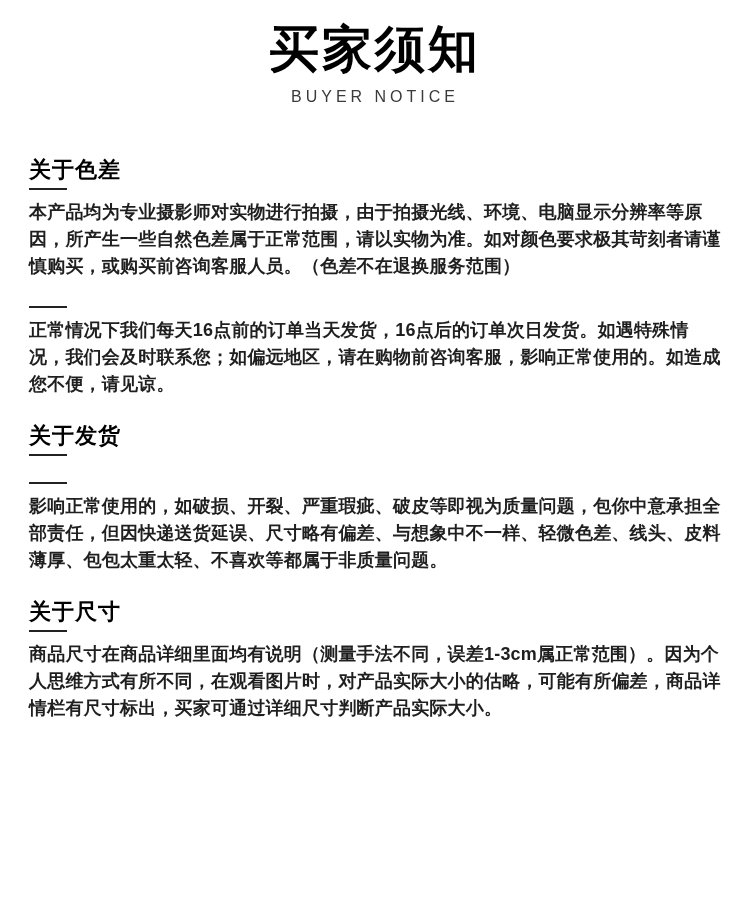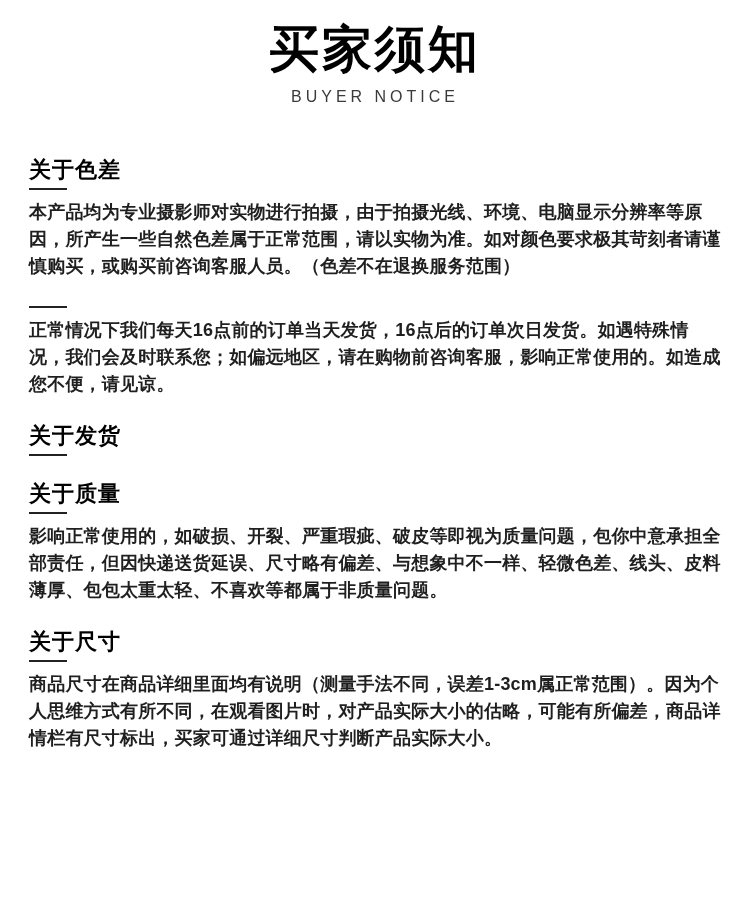--- a/index.html
+++ b/index.html
@@ -89,21 +89,20 @@
       <div class="heading-underline"></div>
       <p class="section-body">正常情况下我们每天16点前的订单当天发货，16点后的订单次日发货。如遇特殊情况，我们会及时联系您；如偏远地区，请在购物前咨询客服，影响正常使用的。如造成您不便，请见谅。</p>
     </section>
 
     <section class="notice-section">
       <h2 class="section-heading">关于发货</h2>
       <div class="heading-underline"></div>
     </section>
 
     <section class="notice-section">
-      <h2 class="section-heading">关于质量</h2>
       <div class="heading-underline"></div>
       <p class="section-body">影响正常使用的，如破损、开裂、严重瑕疵、破皮等即视为质量问题，包你中意承担全部责任，但因快递送货延误、尺寸略有偏差、与想象中不一样、轻微色差、线头、皮料薄厚、包包太重太轻、不喜欢等都属于非质量问题。</p>
     </section>
 
     <section class="notice-section">
       <h2 class="section-heading">关于尺寸</h2>
       <div class="heading-underline"></div>
       <p class="section-body">商品尺寸在商品详细里面均有说明（测量手法不同，误差1-3cm属正常范围）。因为个人思维方式有所不同，在观看图片时，对产品实际大小的估略，可能有所偏差，商品详情栏有尺寸标出，买家可通过详细尺寸判断产品实际大小。</p>
     </section>
 

